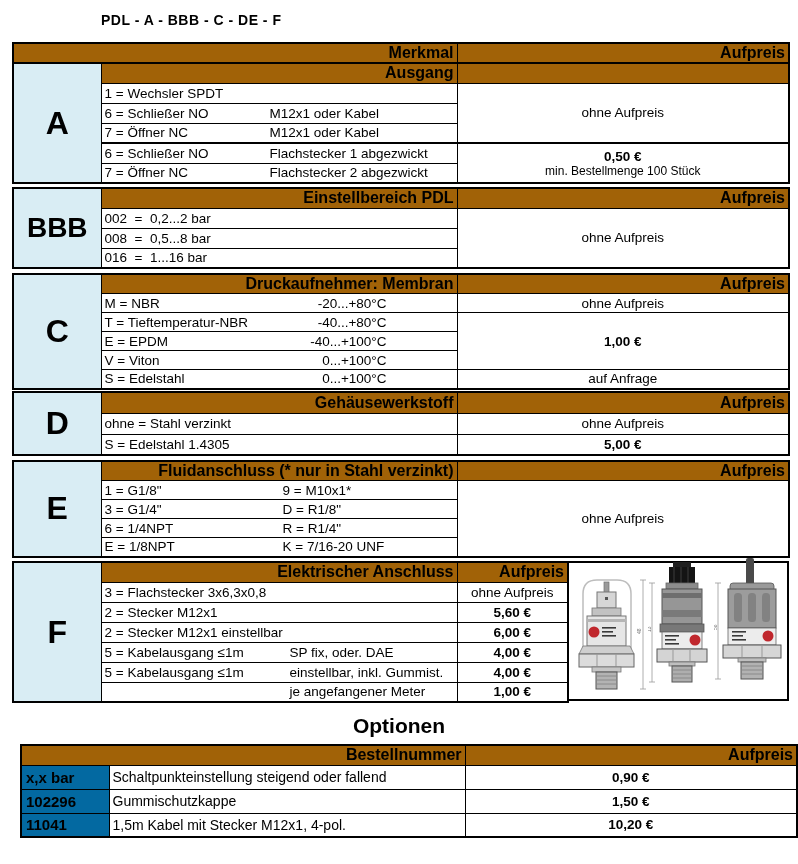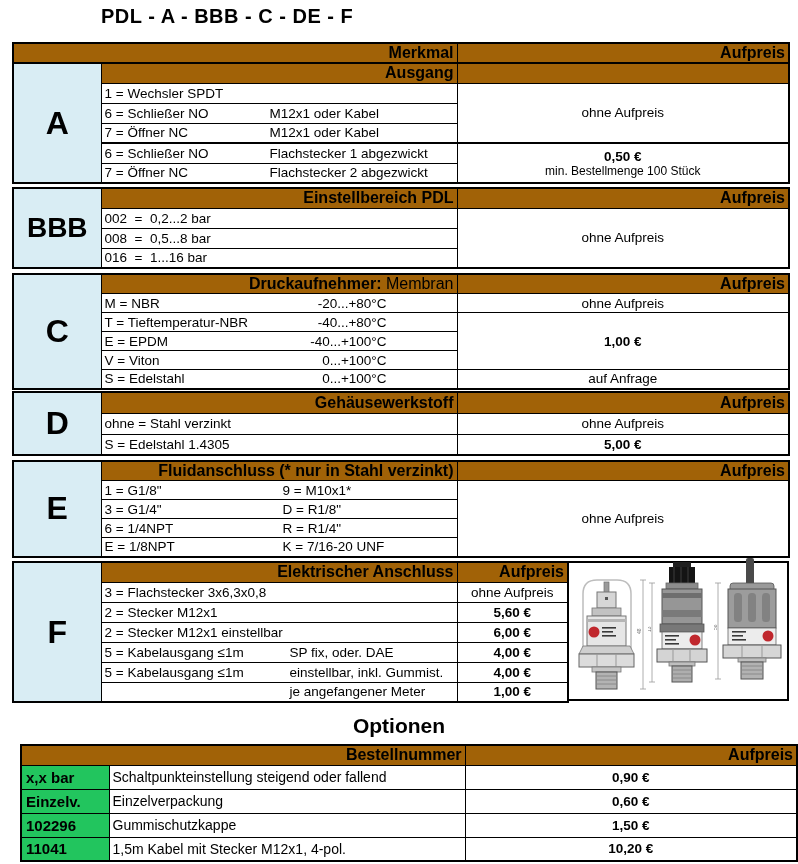--- a/index.html
+++ b/index.html
@@ -1,18 +1,18 @@
 <!DOCTYPE html>
 <html><head>
 <meta charset="utf-8">
 <style>
   html,body{margin:0;padding:0;background:#fff;}
   .page{position:relative;width:798px;height:864px;background:#fff;
         font-family:"Liberation Sans",sans-serif;color:#000;overflow:hidden;}
-  .title{position:absolute;left:101px;top:5px;font-size:20px;font-weight:bold;letter-spacing:.5px;}
+  .title{position:absolute;left:101px;top:12px;font-size:14px;font-weight:bold;letter-spacing:.5px;}
   table{border-collapse:collapse;table-layout:fixed;position:absolute;border:2px solid #000;}
   td,th{border:1px solid #000;box-sizing:border-box;overflow:hidden;white-space:nowrap;
         font-size:13.5px;padding:0 3px;vertical-align:middle;}
   th{background:#a16207;font-weight:bold;text-align:right;font-size:16px;}
   .code{background:#d9edf4;font-weight:bold;font-size:32px;text-align:center;padding:0;}
   .code.bbb{font-size:28px;}
   .price{text-align:center;}
   .bold{font-weight:bold;}
   .note{font-size:12px;}
   .feat{padding:0;}
@@ -31,21 +31,21 @@
   .tb2 td,.tb2 th{border-top-width:2px;}
   .bb2 td,.bb2 th{border-bottom-width:2px;}
   #fsec{position:absolute;left:12px;top:561px;width:776px;height:140px;display:flex;}
   #tblF{position:static;width:555px;flex:none;} #tblF tr{height:20px;}
   .fimgs{box-sizing:border-box;width:221px;height:140px;border:2px solid #000;border-left:none;
          display:flex;align-items:flex-end;justify-content:space-evenly;padding:2px 1px 3px 1px;background:#fff;}
   .opt-heading{position:absolute;left:0;top:714px;width:798px;text-align:center;
                font-size:21px;font-weight:bold;}
   #tblO{left:20px;top:744px;width:776px;}
   #tblO tr{height:24px;} #tblO tr.h{height:20px;}
-  .ocode{background:#22c55e;font-weight:bold;font-size:15px;padding-left:4px;}
+  .ocode{background:#0369a1;font-weight:bold;font-size:15px;padding-left:4px;}
   .odesc{font-size:14px;}
   svg{display:block;}
 </style>
 </head>
 <body>
 
 <div class="page">
 
   <div class="title">PDL - A - BBB - C - DE - F</div>
 
@@ -152,21 +152,21 @@
 
   <table id="tblC">
     <colgroup>
         <col style="width:88px">
         <col style="width:356px">
         <col style="width:332px">
       </colgroup>
     <tbody>
         <tr>
       <td class="code" rowspan="6">C</td>
-      <th><span class="bold">Druckaufnehmer:</span><span style="font-weight:normal;white-space:pre"> Membran</span></th>
+      <th><span class="bold">Druckaufnehmer:</span><span style="font-weight:bold;white-space:pre"> Membran</span></th>
       <th>Aufpreis</th>
     </tr>
     <tr>
       <td class="feat">
             <div class="cols cols-c">
               <span class="s1c">M = NBR</span>
               <span class="s2">-20...+80°C</span>
             </div>
           </td>
       <td class="price">ohne Aufpreis</td>
@@ -456,25 +456,20 @@
         <tr class="h">
       <th colspan="2">Bestellnummer</th>
       <th>Aufpreis</th>
     </tr>
     <tr>
       <td class="ocode">x,x bar</td>
       <td class="odesc">Schaltpunkteinstellung steigend oder fallend</td>
       <td class="price bold">0,90 €</td>
     </tr>
     <tr>
-      <td class="ocode">Einzelv.</td>
-      <td class="odesc">Einzelverpackung</td>
-      <td class="price bold">0,60 €</td>
-    </tr>
-    <tr>
       <td class="ocode">102296</td>
       <td class="odesc">Gummischutzkappe</td>
       <td class="price bold">1,50 €</td>
     </tr>
     <tr>
       <td class="ocode">11041</td>
       <td class="odesc">1,5m Kabel mit Stecker M12x1, 4-pol.</td>
       <td class="price bold">10,20 €</td>
     </tr>
   </tbody>

